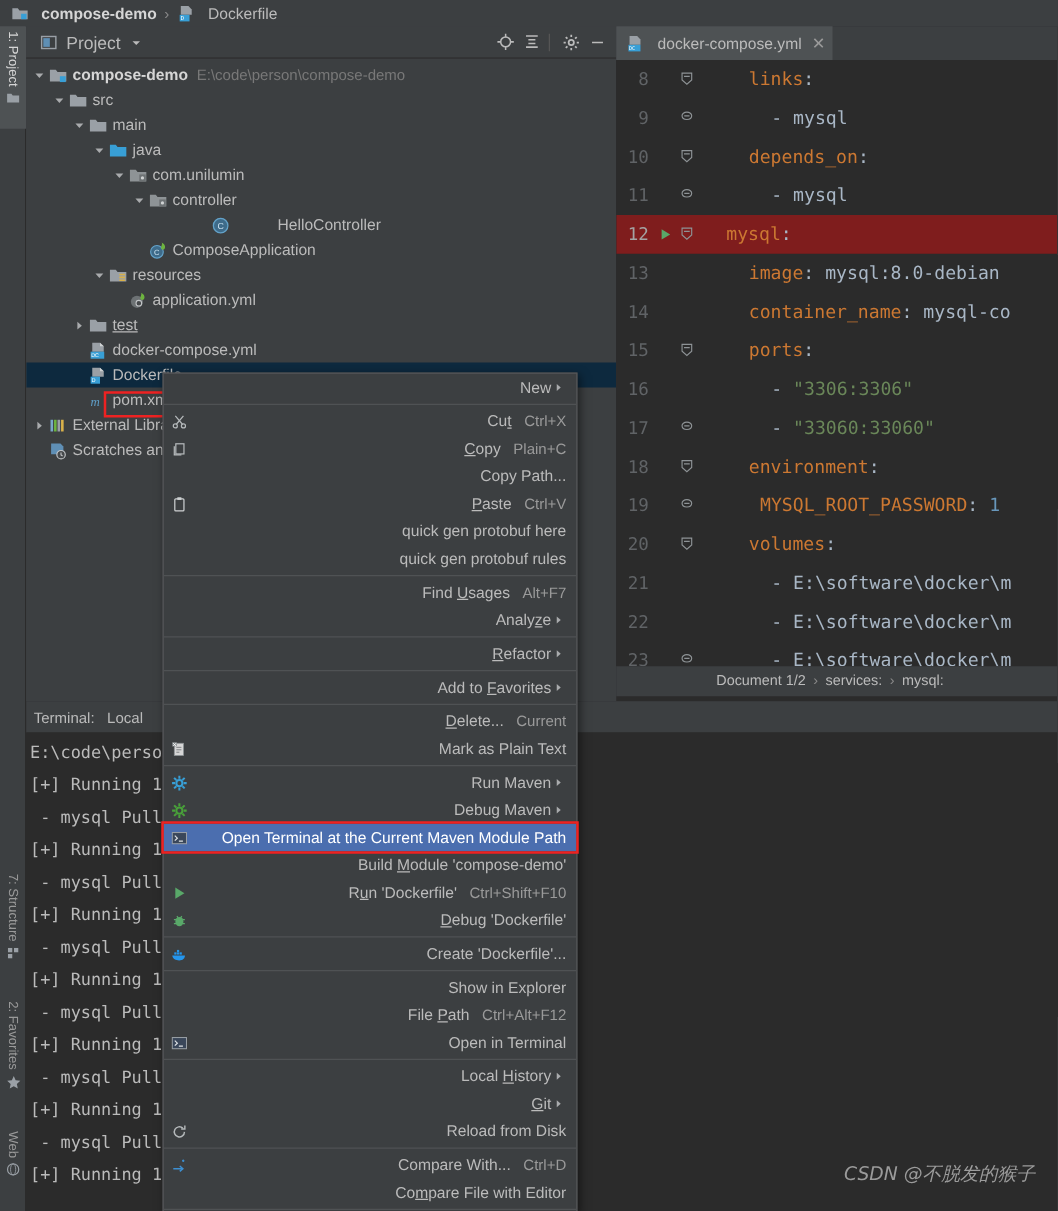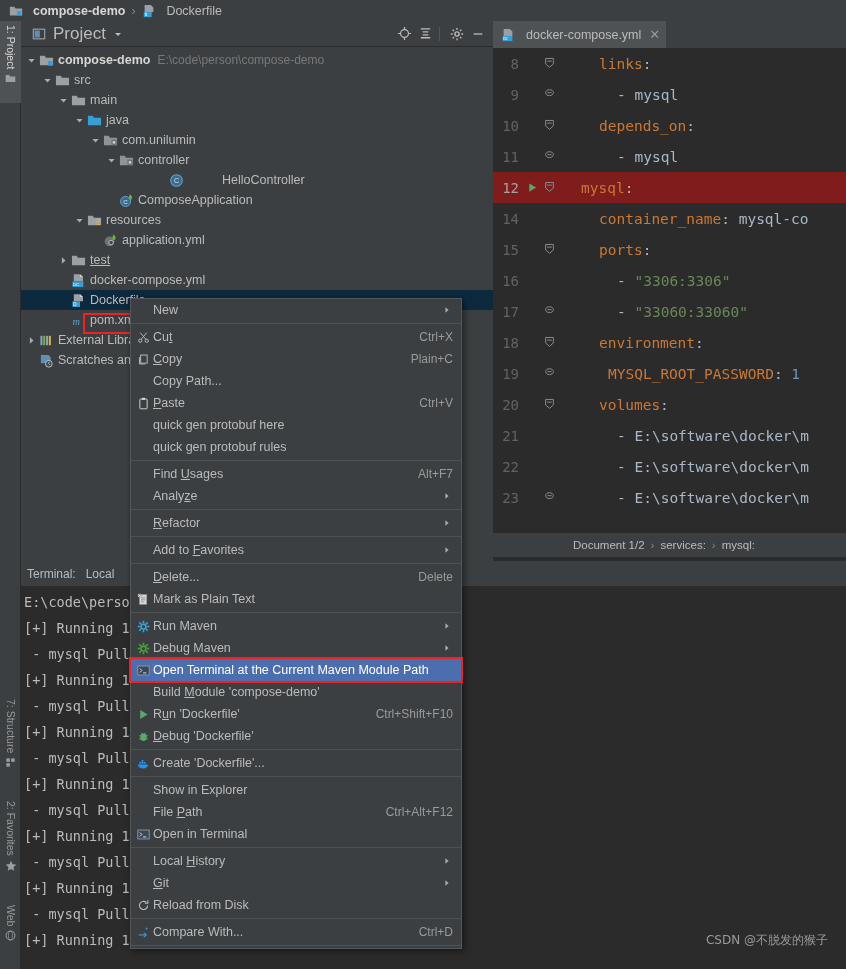--- a/index.html
+++ b/index.html
@@ -44,21 +44,21 @@
   
   #project-panel {
     position: absolute; left: 21px; top: 21px; width: 472px; height: 540px;
     background: #3c3f41;
   }
   #project-header {
     height: 26px; background: #3c3f41;
     display: flex; align-items: center; padding: 0 6px;
     border-bottom: 1px solid #2b2b2b;
   }
-  #project-header .ph-title { font-size: 17px; color: #bbbbbb; margin-left: 5px; }
+  #project-header .ph-title { font-size: 14px; color: #bbbbbb; margin-left: 5px; }
   .ph-spacer { flex: 1; }
   .ph-icon { width: 18px; height: 18px; display: flex; align-items: center; justify-content: center; margin-left: 3px; }
   .ph-divider { width: 1px; height: 14px; background: #555; margin: 0 5px; }
 
   #project-tree {
     position: absolute; left: 0; top: 26px; width: 472px; height: 514px;
     background: #3c3f41; overflow: hidden;
     padding-top: 3px;
   }
   .tree-row {
@@ -124,40 +124,41 @@
   #terminal-body {
     position: absolute; top: 25px; left: 0; width: 825px; height: 383px;
     background: #2b2b2b; padding: 3px 0 0 3px;
     font-family: "DejaVu Sans Mono", monospace; font-size: 13.5px;
     color: #bbbbbb; overflow: hidden;
   }
   .term-line { height: 26px; line-height: 26px; white-space: pre; }
 
   #watermark {
     position: absolute; right: 18px; bottom: 20px;
-    font-size: 12px; color: #9b9b9b;
+    font-size: 15px; color: #9b9b9b;
     font-family: "DejaVu Sans", sans-serif;
+    font-style: italic;
   }
 
   
   #context-menu {
     position: absolute; left: 130px; top: 298px; width: 332px;
     background: #3c3f41; border: 1px solid #555759;
     box-shadow: 2px 2px 7px rgba(0,0,0,0.5);
     z-index: 50;
     padding: 0;
   }
   .cm-item {
     height: 22px; display: flex; align-items: center;
     font-size: 12.5px; color: #bbbbbb; padding-right: 8px;
     position: relative;
   }
   .cm-item.highlight { background: #4b6eaf; color: #ffffff; }
   .cm-icon { width: 20px; flex: 0 0 20px; display: flex; align-items: center; justify-content: center; margin-left: 2px; }
-  .cm-label { flex: 1; }
+  .cm-label { flex: 1; text-align: right; }
   .cm-label u { text-decoration: underline; }
   .cm-short { color: #9a9a9a; font-size: 12px; margin-left: 10px; }
   .cm-arrow { width: 12px; flex: 0 0 12px; display: flex; align-items: center; justify-content: center; }
   .cm-sep { height: 1px; background: #4f5254; margin: 2px 0; }
   .cm-highlight-outline {
     position: absolute; left: -2px; right: -2px; top: -2px; bottom: -2px;
     border: 2px solid #ee2222; pointer-events: none;
   }
 </style>
 </head>
@@ -499,20 +500,21 @@
         <div class="code-line"><span class="gutter-num">11</span><span class="gutter-run"></span><span class="gutter-fold"><svg width="11" height="13" viewBox="0 0 12 14">
               <path d="M6 1.8C3.5 1.8 1.8 3.2 1.8 5s1.7 3.2 4.2 3.2S10.2 6.8 10.2 5 8.5 1.8 6 1.8z" fill="none" stroke="#8e9396" stroke-width="1"></path>
               <path d="M3.7 5h4.6" stroke="#8e9396" stroke-width="1"></path>
             </svg></span><span class="code-text" style="padding-left: 60px;"><span class="k-dash">- </span><span class="k-val">mysql</span></span></div>
         <div class="code-line cursor-line"><span class="gutter-num active">12</span><span class="gutter-run"><svg width="11" height="11" viewBox="0 0 12 12">
               <path d="M2.5 1.5l7.5 4.5-7.5 4.5z" fill="#59a869"></path>
             </svg></span><span class="gutter-fold"><svg width="11" height="13" viewBox="0 0 12 14">
               <path d="M1.8 1.5h8.4v6L6 11.2 1.8 7.5z" fill="none" stroke="#8e9396" stroke-width="1"></path>
               <path d="M3.5 4.4h5" stroke="#8e9396" stroke-width="1"></path>
             </svg></span><span class="code-text" style="padding-left: 24px;"><span class="k-key">mysql</span><span class="k-val">:</span></span></div>
+        <div class="code-line"><span class="gutter-num">13</span><span class="gutter-run"></span><span class="gutter-fold"></span><span class="code-text" style="padding-left: 42px;"><span class="k-key">image</span><span class="k-val">: mysql:8.0-debian</span></span></div>
         <div class="code-line"><span class="gutter-num">14</span><span class="gutter-run"></span><span class="gutter-fold"></span><span class="code-text" style="padding-left: 42px;"><span class="k-key">container_name</span><span class="k-val">: mysql-co</span></span></div>
         <div class="code-line"><span class="gutter-num">15</span><span class="gutter-run"></span><span class="gutter-fold"><svg width="11" height="13" viewBox="0 0 12 14">
               <path d="M1.8 1.5h8.4v6L6 11.2 1.8 7.5z" fill="none" stroke="#8e9396" stroke-width="1"></path>
               <path d="M3.5 4.4h5" stroke="#8e9396" stroke-width="1"></path>
             </svg></span><span class="code-text" style="padding-left: 42px;"><span class="k-key">ports</span><span class="k-val">:</span></span></div>
         <div class="code-line"><span class="gutter-num">16</span><span class="gutter-run"></span><span class="gutter-fold"></span><span class="code-text" style="padding-left: 60px;"><span class="k-dash">- </span><span class="k-str">"3306:3306"</span></span></div>
         <div class="code-line"><span class="gutter-num">17</span><span class="gutter-run"></span><span class="gutter-fold"><svg width="11" height="13" viewBox="0 0 12 14">
               <path d="M6 1.8C3.5 1.8 1.8 3.2 1.8 5s1.7 3.2 4.2 3.2S10.2 6.8 10.2 5 8.5 1.8 6 1.8z" fill="none" stroke="#8e9396" stroke-width="1"></path>
               <path d="M3.7 5h4.6" stroke="#8e9396" stroke-width="1"></path>
             </svg></span><span class="code-text" style="padding-left: 60px;"><span class="k-dash">- </span><span class="k-str">"33060:33060"</span></span></div>
@@ -655,21 +657,21 @@
         <span class="cm-arrow">
           <svg width="8" height="8" viewBox="0 0 10 10">
             <path d="M3 1.5l4 3.5-4 3.5z" fill="#a9abad"></path>
           </svg>
         </span>
       </div>
       <div class="cm-sep"></div>
       <div class="cm-item">
         <span class="cm-icon"></span>
         <span class="cm-label"><u>D</u>elete...</span>
-        <span class="cm-short">Delete</span>
+        <span class="cm-short">Current</span>
       </div>
       <div class="cm-item">
         <span class="cm-icon">
           <svg width="13" height="13" viewBox="0 0 16 16">
             <rect x="3" y="2" width="9" height="12" fill="#d6d6d6" stroke="#8e9396" stroke-width="0.8"></rect>
             <path d="M5 6h5M5 8.4h5M5 10.8h3" stroke="#7a7d7f" stroke-width="0.9"></path>
             <rect x="1" y="1" width="4.5" height="4" fill="#8e9396"></rect>
             <path d="M1.8 1.8l3 3M4.8 1.8l-3 3" stroke="#fff" stroke-width="0.8"></path>
           </svg>
         </span>
@@ -803,16 +805,20 @@
         <span class="cm-icon">
           <svg width="13" height="13" viewBox="0 0 16 16">
             <path d="M2 11h9" stroke="#3d8fd1" stroke-width="1.5"></path>
             <path d="M8.4 8.4L11.4 11l-3 2.6" fill="none" stroke="#3d8fd1" stroke-width="1.5"></path>
             <path d="M11 2.4l1.6 1.6M12.6 2.4L11 4" stroke="#3d8fd1" stroke-width="1.5"></path>
           </svg>
         </span>
         <span class="cm-label">Compare With...</span>
         <span class="cm-short">Ctrl+D</span>
       </div>
+      <div class="cm-item">
+        <span class="cm-icon"></span>
+        <span class="cm-label">Co<u>m</u>pare File with Editor</span>
+      </div>
       <div class="cm-sep"></div>
     </div>
 
 </div>
 
 </body></html>

